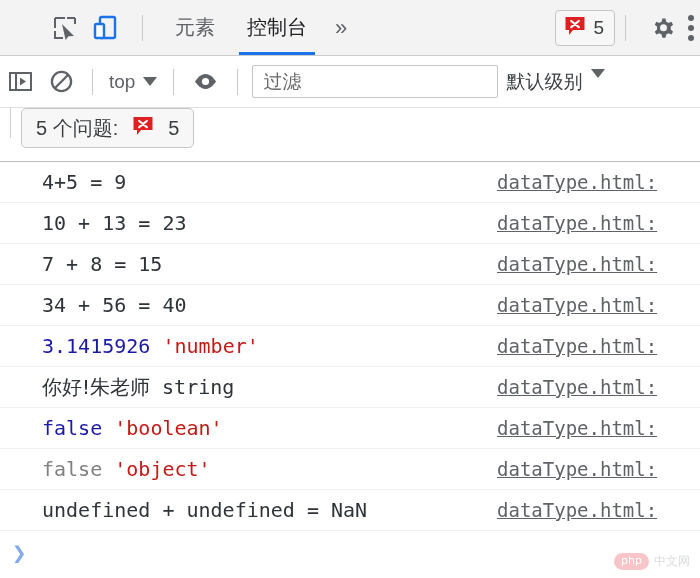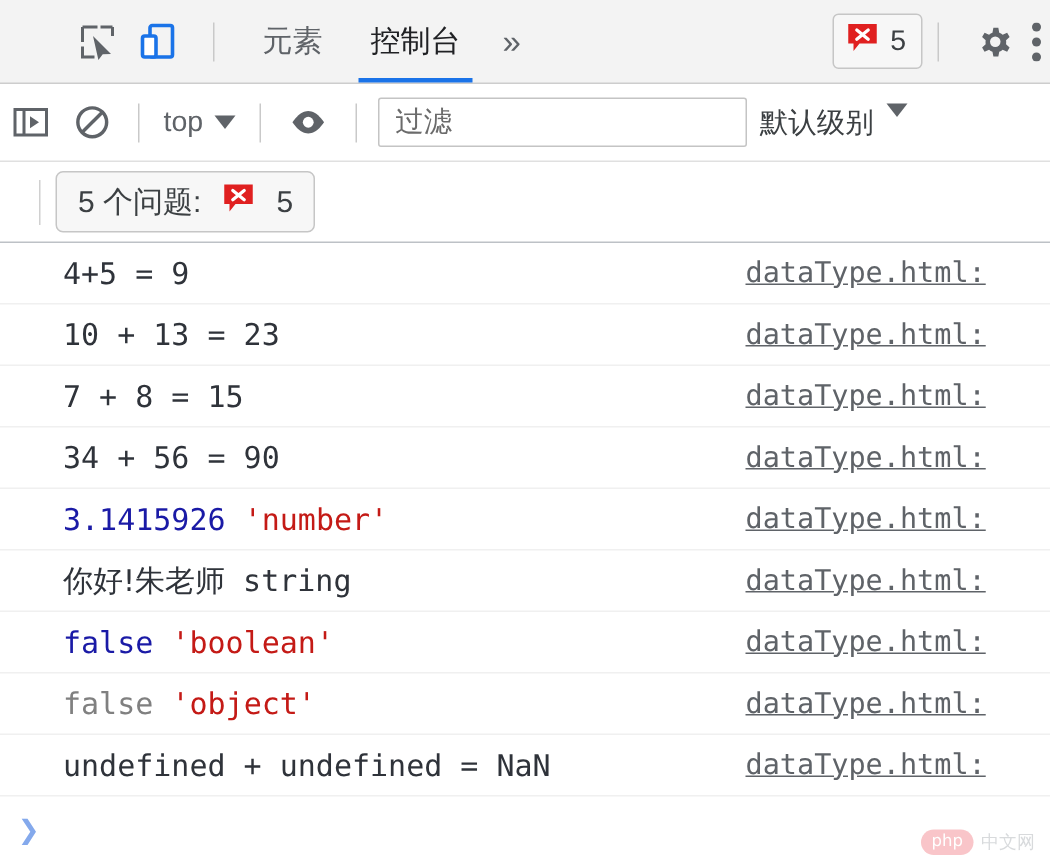--- a/index.html
+++ b/index.html
@@ -206,22 +206,22 @@
     margin-left: 8px;
     white-space: nowrap;
   }
 
   
   .issuesbar {
     height: 53px;
     background: #ffffff;
     border-bottom: 1px solid #bdc1c6;
     display: flex;
-    align-items: center;
-    padding-left: 26px;
+    align-items: flex-start;
+    padding-left: 10px;
     flex: 0 0 auto;
   }
   .issues-sep {
     width: 1px;
     height: 30px;
     background: #d0d0d0;
     margin-right: 10px;
   }
   .issues-chip {
     display: flex;
@@ -451,21 +451,21 @@
       </div>
       <div class="logrow">
         <span class="logmsg"><span class="tok-plain">10 + 13 = 23</span></span>
         <a class="srclink">dataType.html:</a>
       </div>
       <div class="logrow">
         <span class="logmsg"><span class="tok-plain">7 + 8 = 15</span></span>
         <a class="srclink">dataType.html:</a>
       </div>
       <div class="logrow">
-        <span class="logmsg"><span class="tok-plain">34 + 56 = 90</span></span>
+        <span class="logmsg"><span class="tok-plain">34 + 56 = 40</span></span>
         <a class="srclink">dataType.html:</a>
       </div>
       <div class="logrow">
         <span class="logmsg"><span class="tok-num">3.1415926</span><span class="tok-plain"> </span><span class="tok-str">'number'</span></span>
         <a class="srclink">dataType.html:</a>
       </div>
       <div class="logrow">
         <span class="logmsg"><span class="tok-cjk">你好!朱老师</span><span class="tok-plain"> string</span></span>
         <a class="srclink">dataType.html:</a>
       </div>

